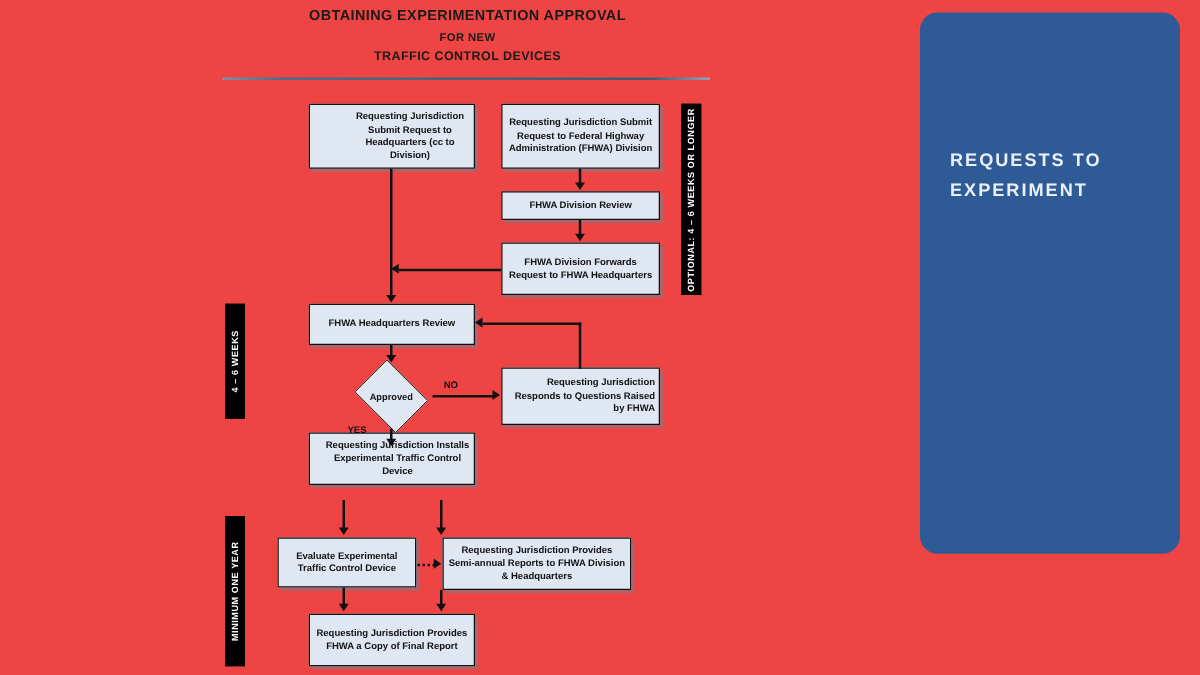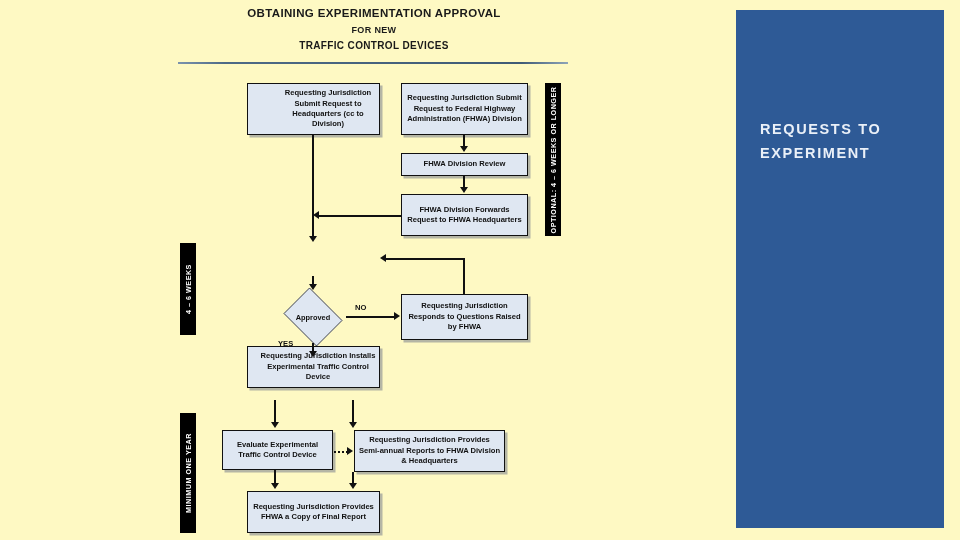--- a/index.html
+++ b/index.html
@@ -4,33 +4,34 @@
 <style>
   html, body {
     margin: 0;
     padding: 0;
     background: #ffffff;
   }
   #screen {
     position: relative;
     width: 960px;
     height: 540px;
-    background: #fef9c3;
+    background: #ef4444;
     overflow: hidden;
     font-family: "Liberation Sans", sans-serif;
   }
 
   
   #side-panel {
     position: absolute;
     left: 736px;
     top: 10px;
     width: 208px;
-    height: 518px;
+    height: 433px;
     background: #2E5A96;
+    border-radius: 14px;
   }
   #side-panel-title {
     position: absolute;
     left: 24px;
     top: 108px;
     width: 175px;
     color: #eaf0f8;
     font-size: 14.5px;
     font-weight: bold;
     letter-spacing: 1.6px;
@@ -162,27 +163,28 @@
   <div id="title-rule"></div>
 
   <div class="node" style="left:247px; top:83px; width:133px; height:52px;padding-left:32px;">Requesting Jurisdiction Submit Request to Headquarters (cc to Division)</div>
 
   <div class="node" style="left:401px; top:83px; width:127px; height:52px;">Requesting Jurisdiction Submit Request to Federal Highway Administration (FHWA) Division</div>
 
   <div class="node" style="left:401px; top:153px; width:127px; height:23px;">FHWA Division Review</div>
 
   <div class="node" style="left:401px; top:194px; width:127px; height:42px;">FHWA Division Forwards Request to FHWA Headquarters</div>
 
+  <div class="node" style="left:247px; top:243px; width:133px; height:33px;">FHWA Headquarters Review</div>
 
   <div class="diamond-wrap" style="left:280px; top:291px;">
     <div class="diamond-shape"></div>
     <div class="diamond-label">Approved</div>
   </div>
 
-  <div class="node" style="left:401px; top:294px; width:127px; height:46px;">Requesting Jurisdiction Responds to Questions Raised by FHWA</div>
+  <div class="node" style="left:401px; top:294px; width:127px; height:46px;text-align:right;">Requesting Jurisdiction Responds to Questions Raised by FHWA</div>
 
   <div class="node" style="left:247px; top:346px; width:133px; height:42px;padding-left:12px;">Requesting Jurisdiction Installs Experimental Traffic Control Device</div>
 
   <div class="node" style="left:222px; top:430px; width:111px; height:40px;">Evaluate Experimental Traffic Control Device</div>
 
   <div class="node" style="left:354px; top:430px; width:151px; height:42px;">Requesting Jurisdiction Provides Semi-annual Reports to FHWA Division &amp; Headquarters</div>
 
   <div class="node" style="left:247px; top:491px; width:133px; height:42px;">Requesting Jurisdiction Provides FHWA a Copy of Final Report</div>
 
   <div class="vline" style="left:312px; top:135px; height:102px;"></div>

